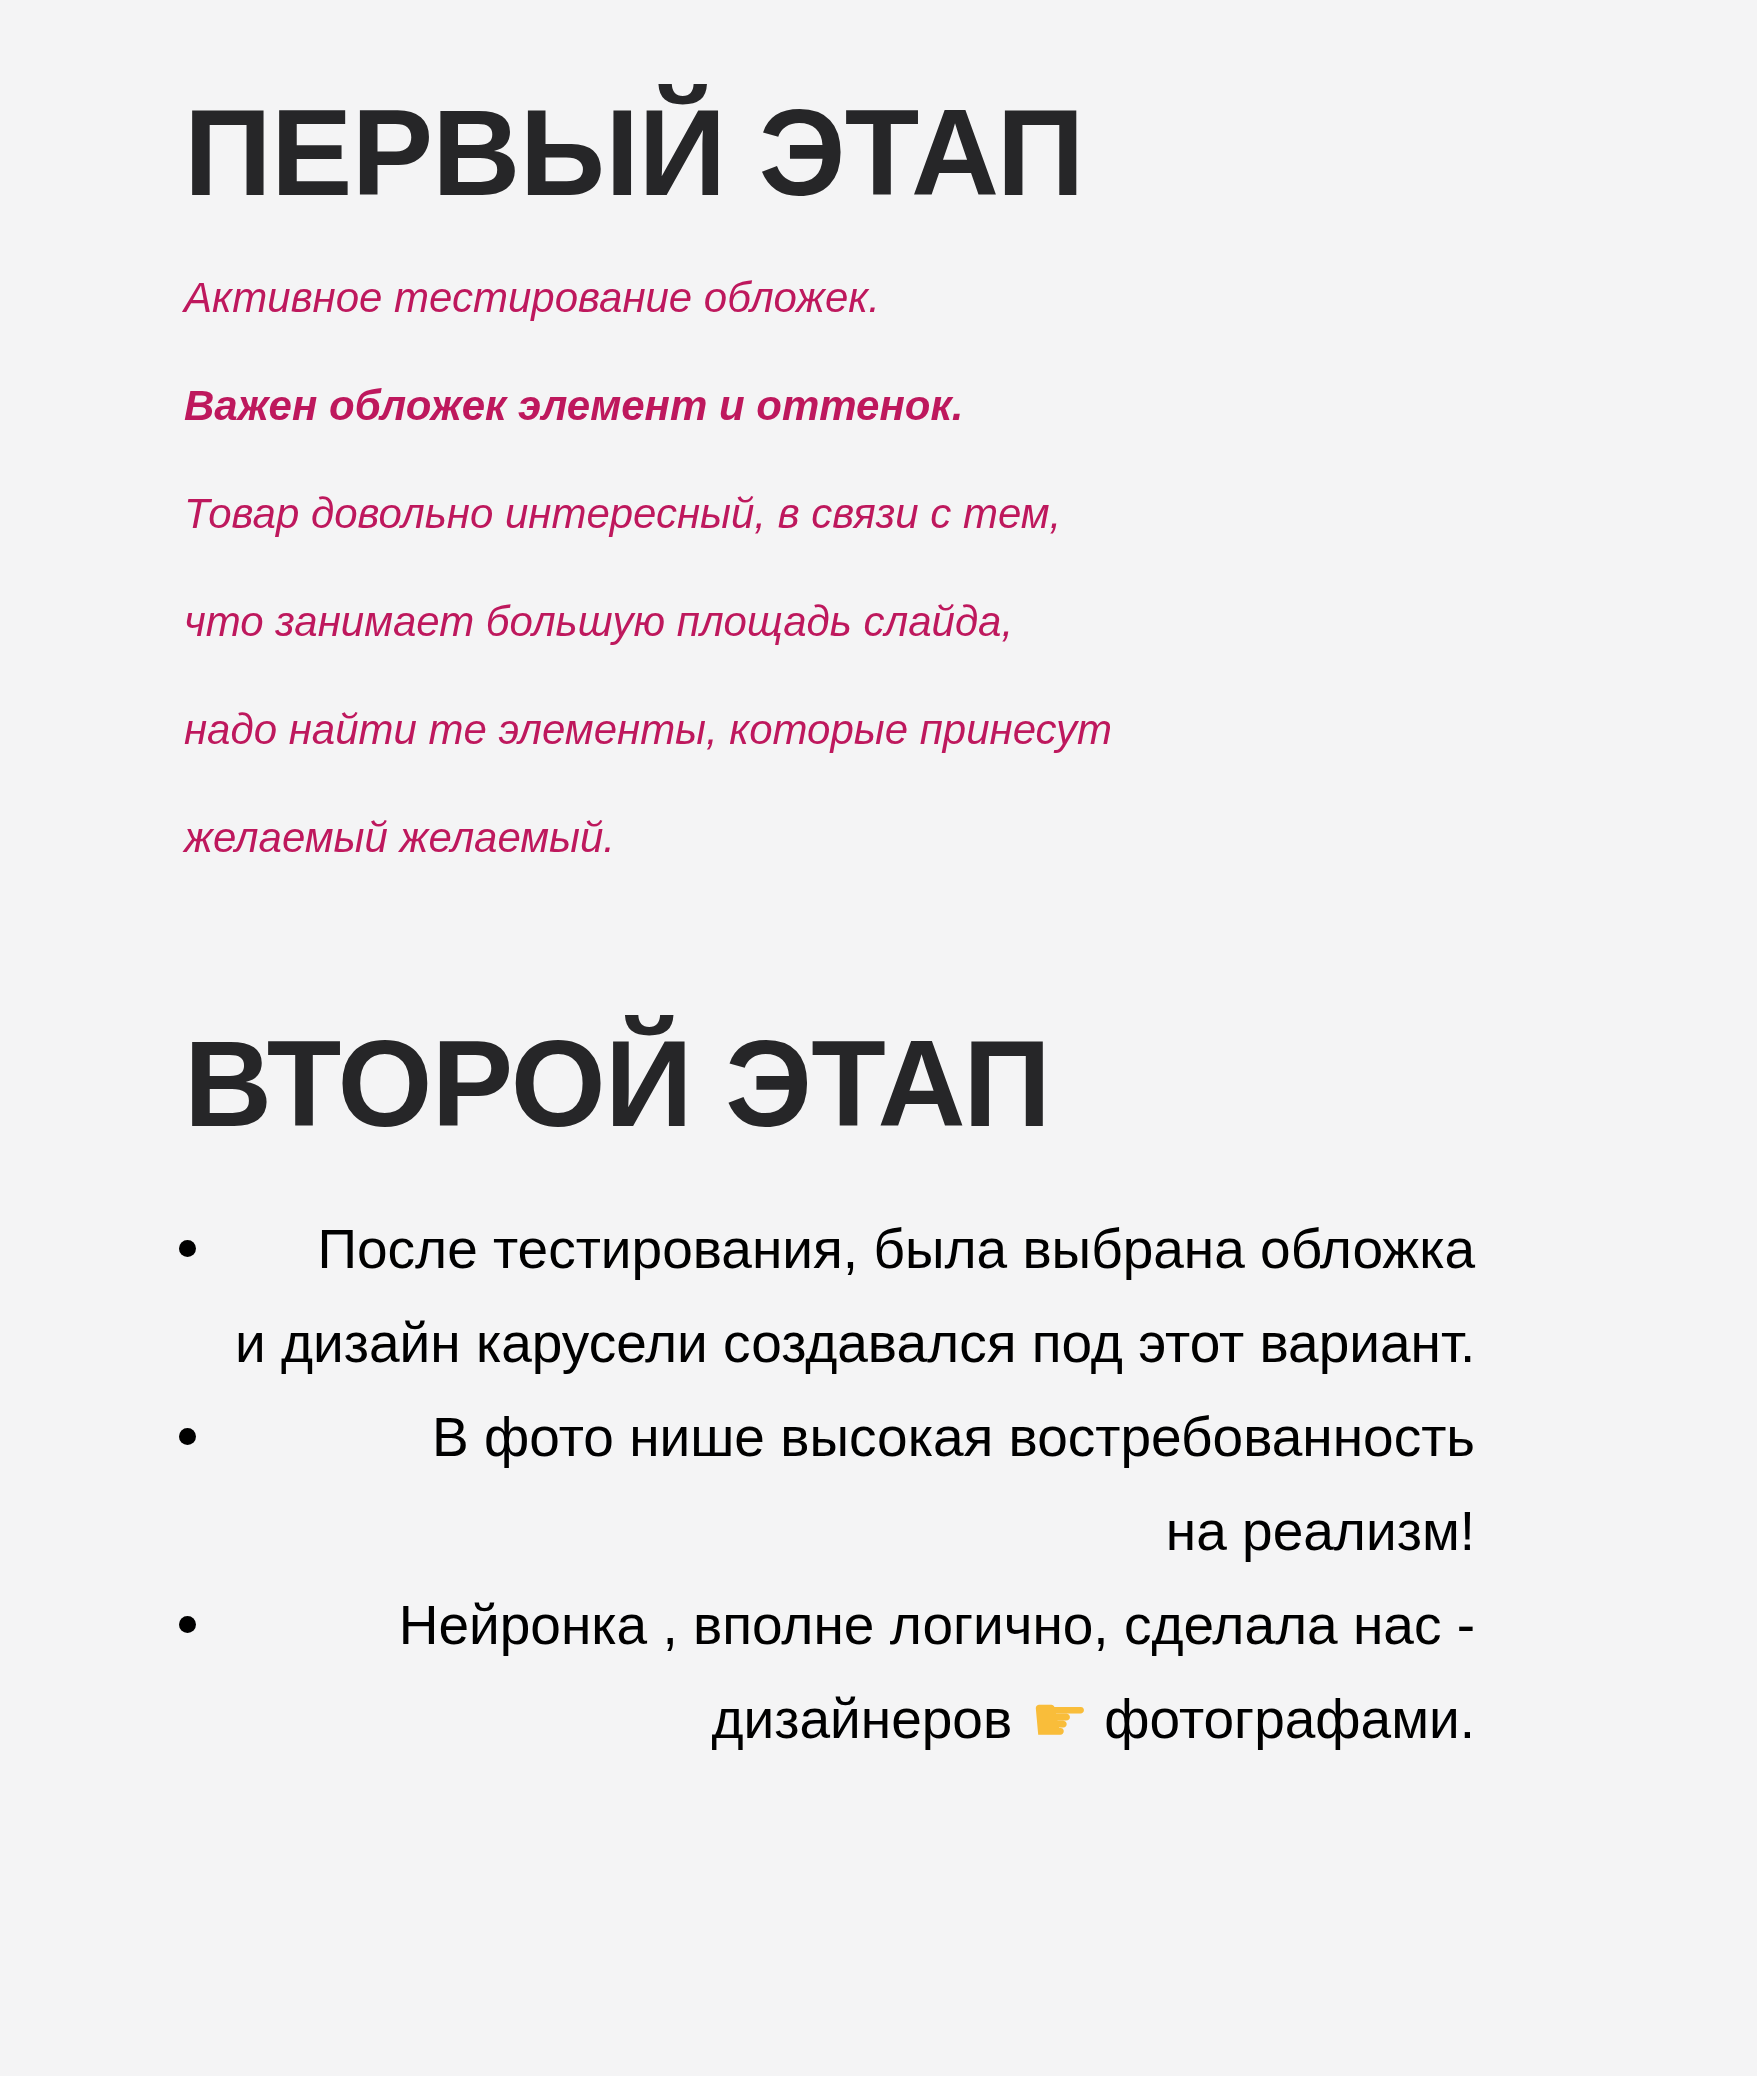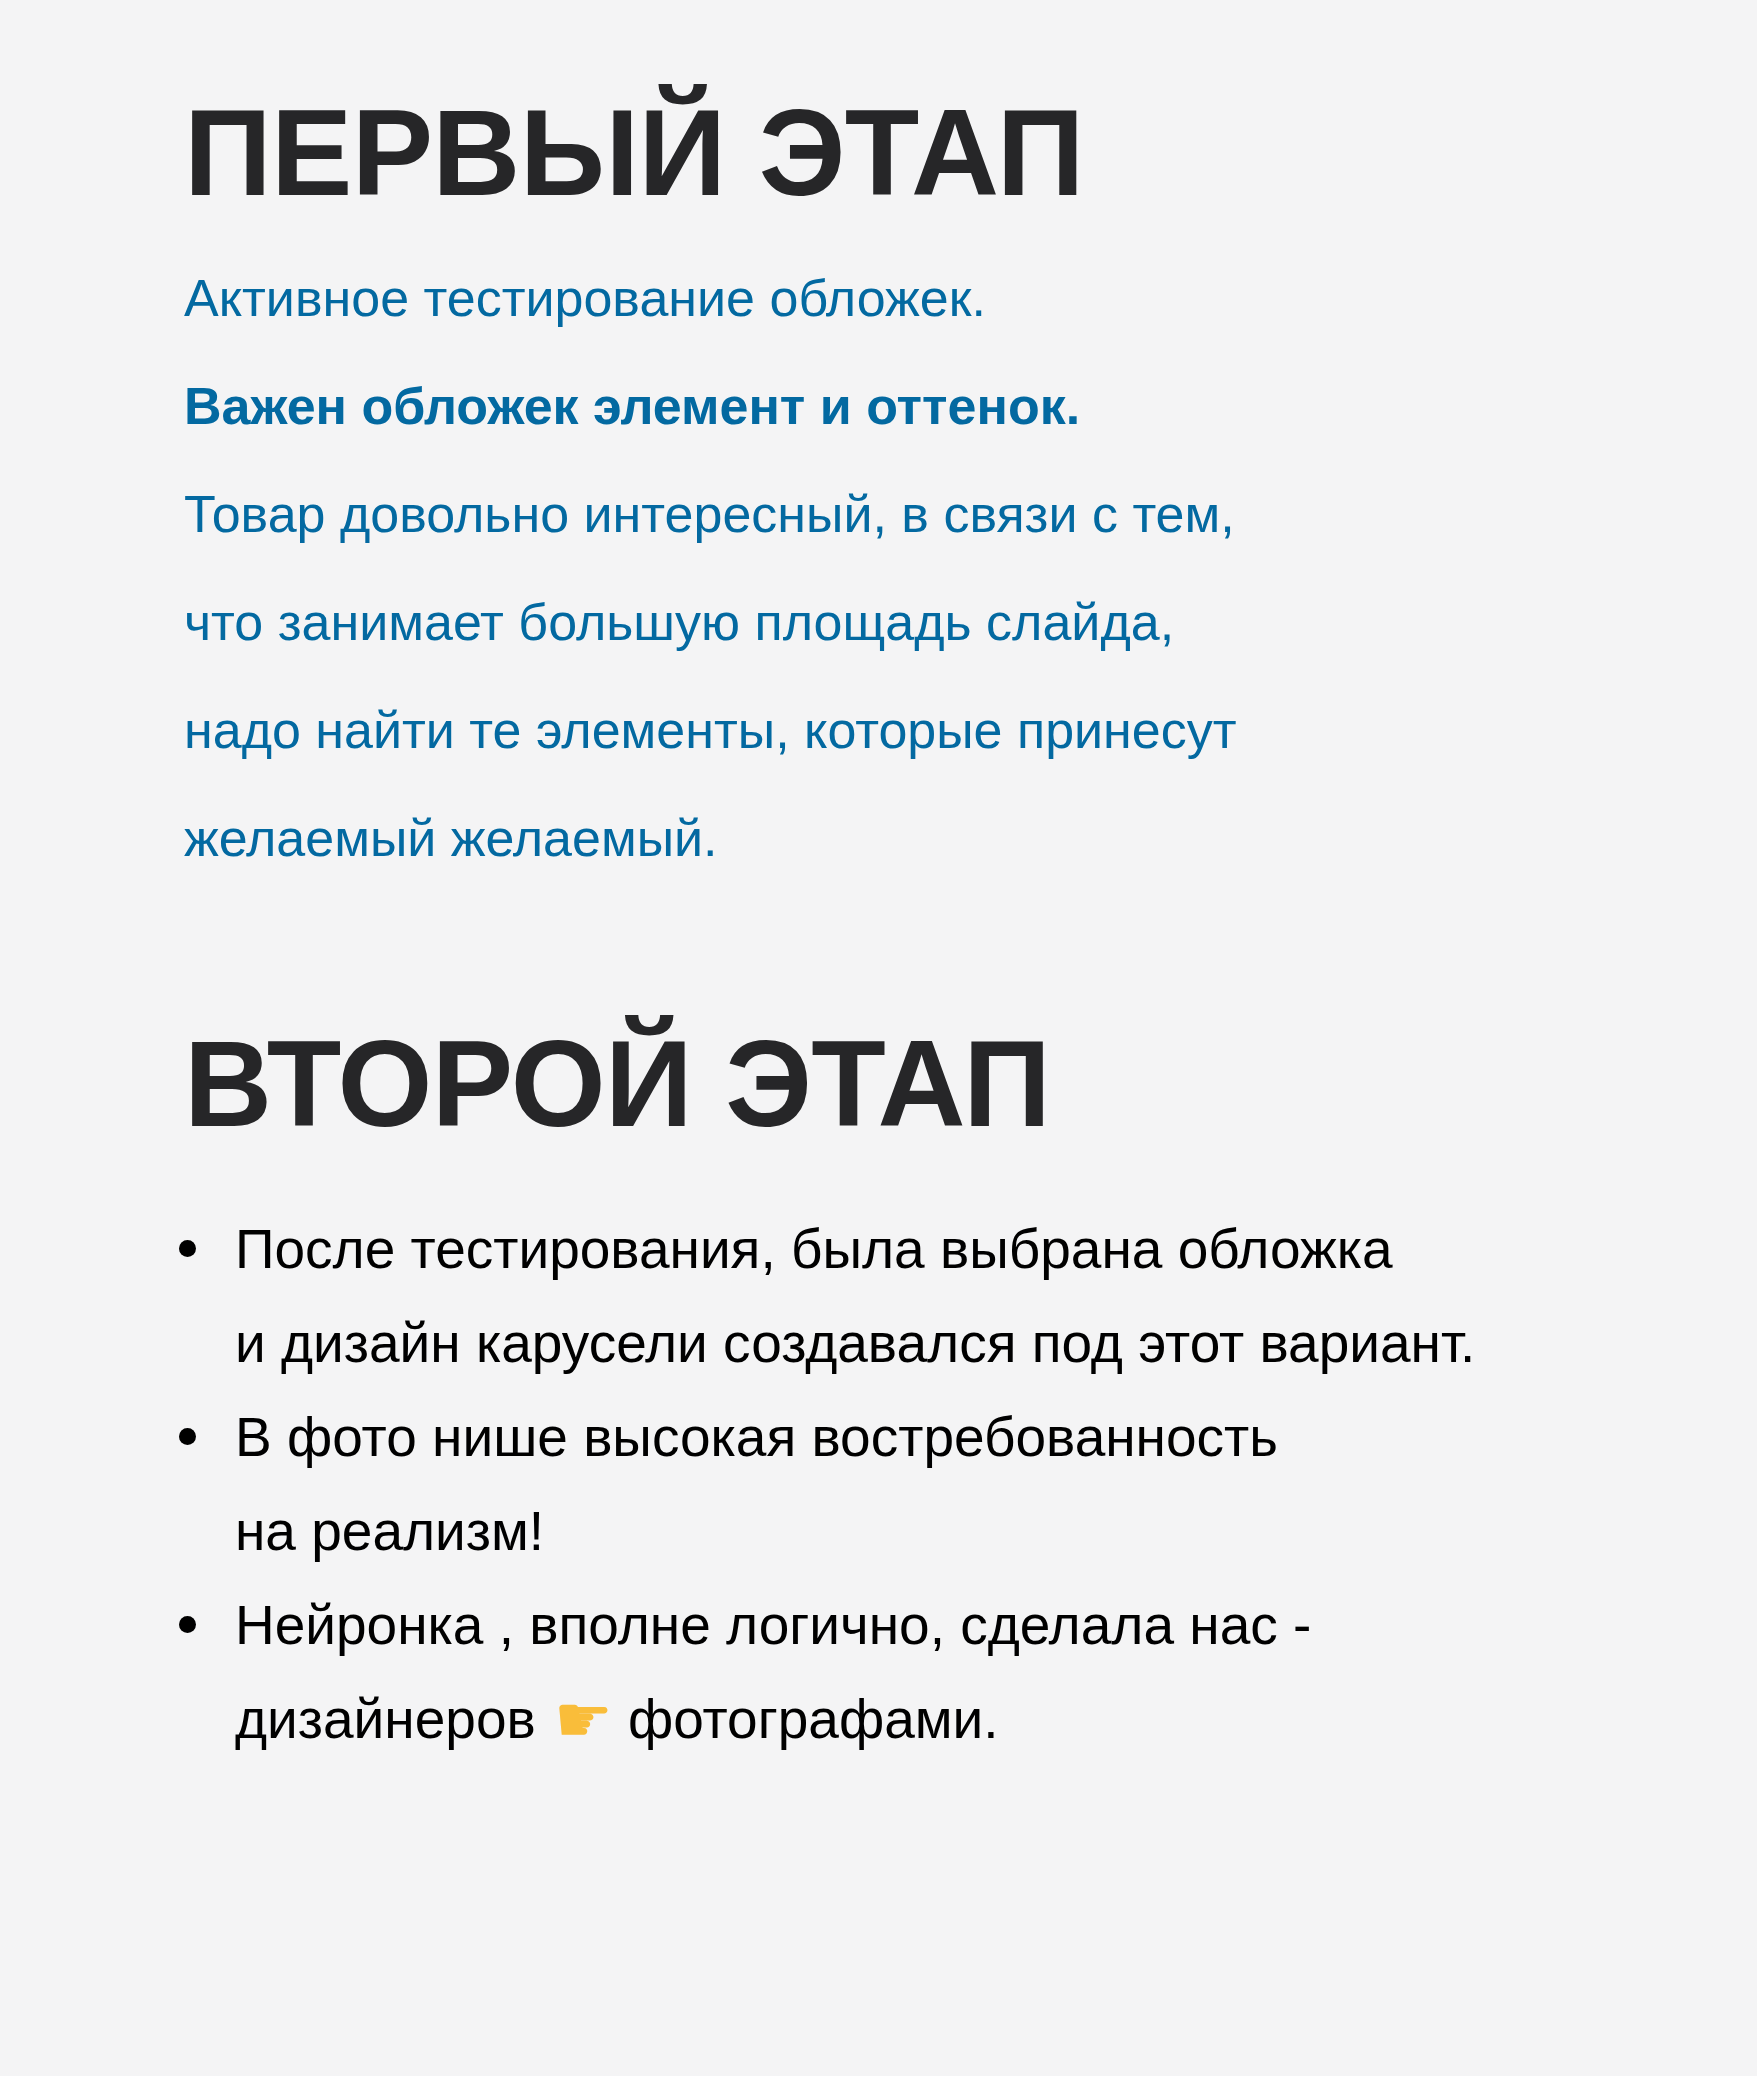--- a/index.html
+++ b/index.html
@@ -20,37 +20,38 @@
     margin: 0;
     font-size: 122px;
     line-height: 122px;
     font-weight: 700;
     letter-spacing: -0.7px;
     color: #262628;
   }
   .heading-second { margin-top: 131px; }
   .paragraph {
     margin-top: 30px;
-    font-size: 52px;
+    font-size: 42px;
     line-height: 108px;
-    color: #0369a1;
+    color: #be185d;
     max-width: 1401px;
+    font-style: italic;
   }
   .pline { white-space: nowrap; }
   .pline.bold { font-weight: 700; }
   .bullets {
     list-style: none;
     margin: 57px 0 0 0;
     padding: 0 0 0 51px;
     font-size: 55px;
     line-height: 94px;
     color: #000000;
     max-width: 1401px;
   }
-  .bullet-item { position: relative; }
+  .bullet-item { position: relative; text-align: right; }
   .bullet-dot {
     position: absolute;
     left: -56px;
     top: 38px;
     width: 17px;
     height: 17px;
     border-radius: 50%;
     background: #000000;
   }
   .bline { white-space: nowrap; }

